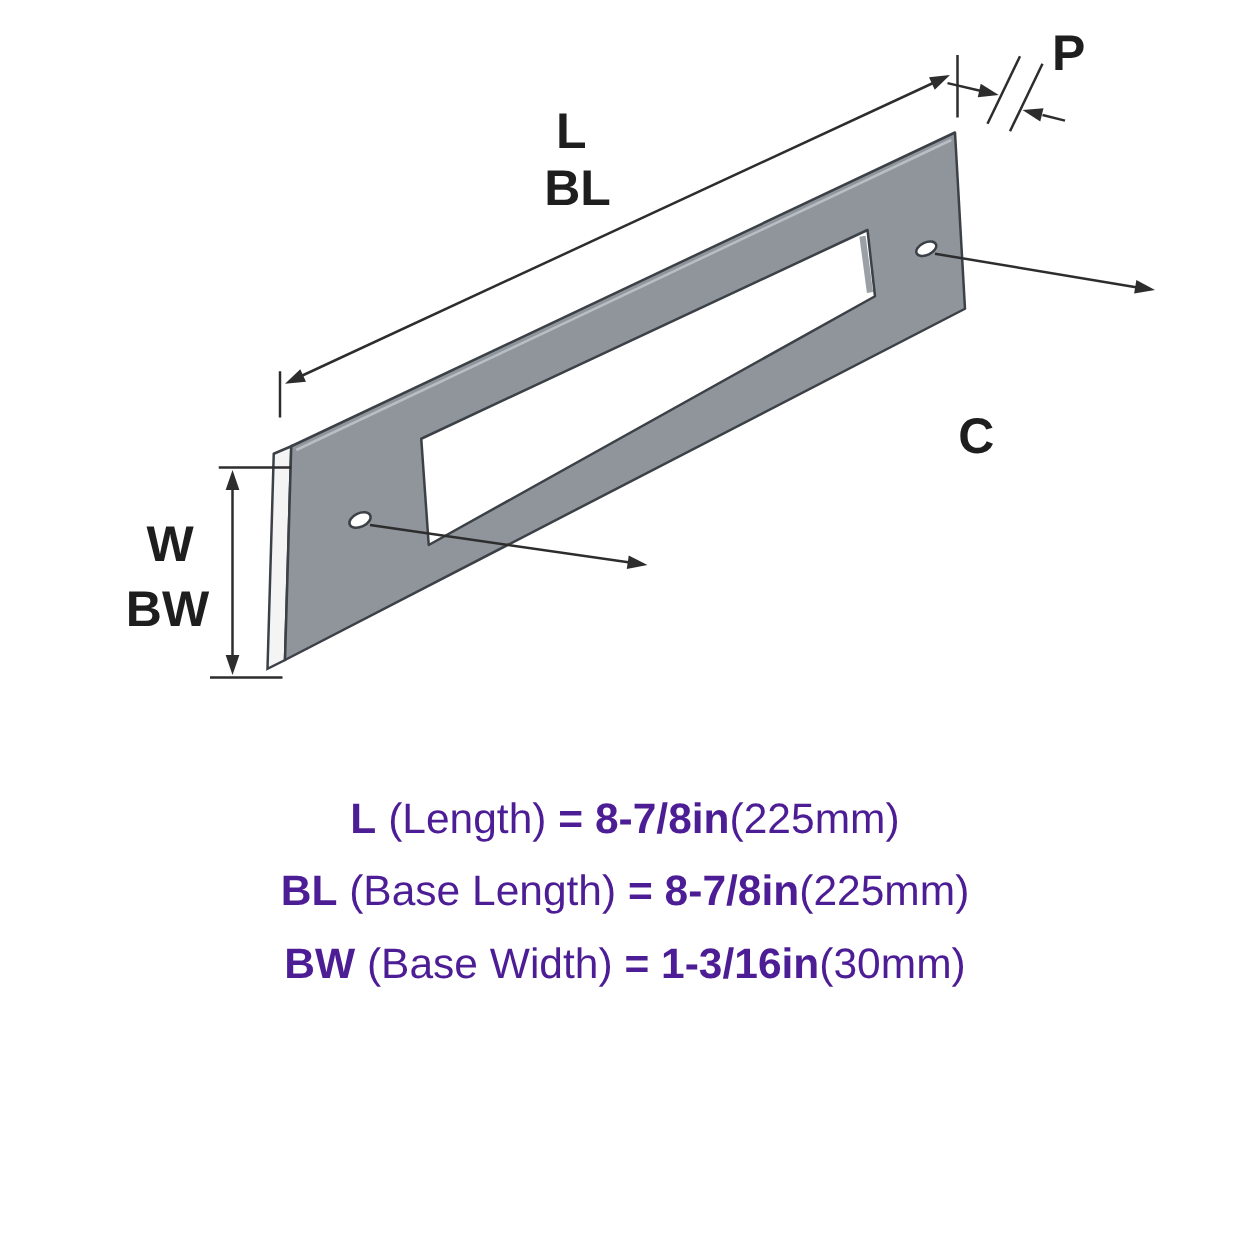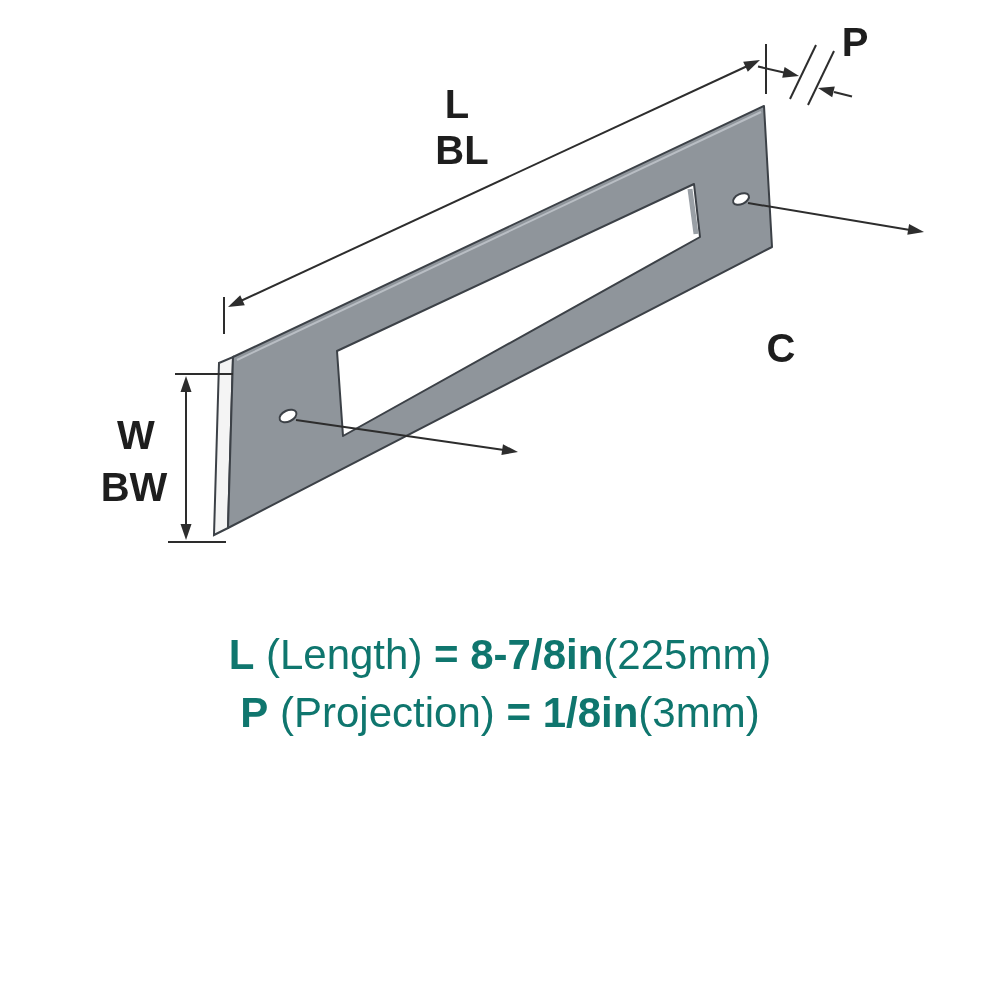--- a/index.html
+++ b/index.html
@@ -21,23 +21,23 @@
     font-weight: bold;
     font-size: 40px;
     fill: #1e1e1e;
   }
   .legend {
     width: 1000px;
     margin-top: 14px;
     text-align: center;
   }
   .legend-row {
-    font-size: 42px;
+    font-size: 34px;
     line-height: 58px;
-    color: #0f766e;
+    color: #4c1d95;
     white-space: nowrap;
   }
   .b { font-weight: bold; }
   .r { font-weight: normal; }
 </style>
 </head>
 <body>
 
 <div class="diagram-wrap">
   <svg width="1000" height="612" viewBox="0 0 1000 612">
@@ -88,18 +88,24 @@
 </div>
 
 <div class="legend">
   <div class="legend-row">
     <span class="b">L</span>
     <span class="r">(Length)</span>
     <span class="b">=</span>
     <span class="b">8-7/8in</span><span class="r">(225mm)</span>
   </div>
   <div class="legend-row">
-    <span class="b">P</span>
-    <span class="r">(Projection)</span>
+    <span class="b">BL</span>
+    <span class="r">(Base Length)</span>
     <span class="b">=</span>
-    <span class="b">1/8in</span><span class="r">(3mm)</span>
+    <span class="b">8-7/8in</span><span class="r">(225mm)</span>
+  </div>
+  <div class="legend-row">
+    <span class="b">BW</span>
+    <span class="r">(Base Width)</span>
+    <span class="b">=</span>
+    <span class="b">1-3/16in</span><span class="r">(30mm)</span>
   </div>
 </div>
 
 </body></html>

